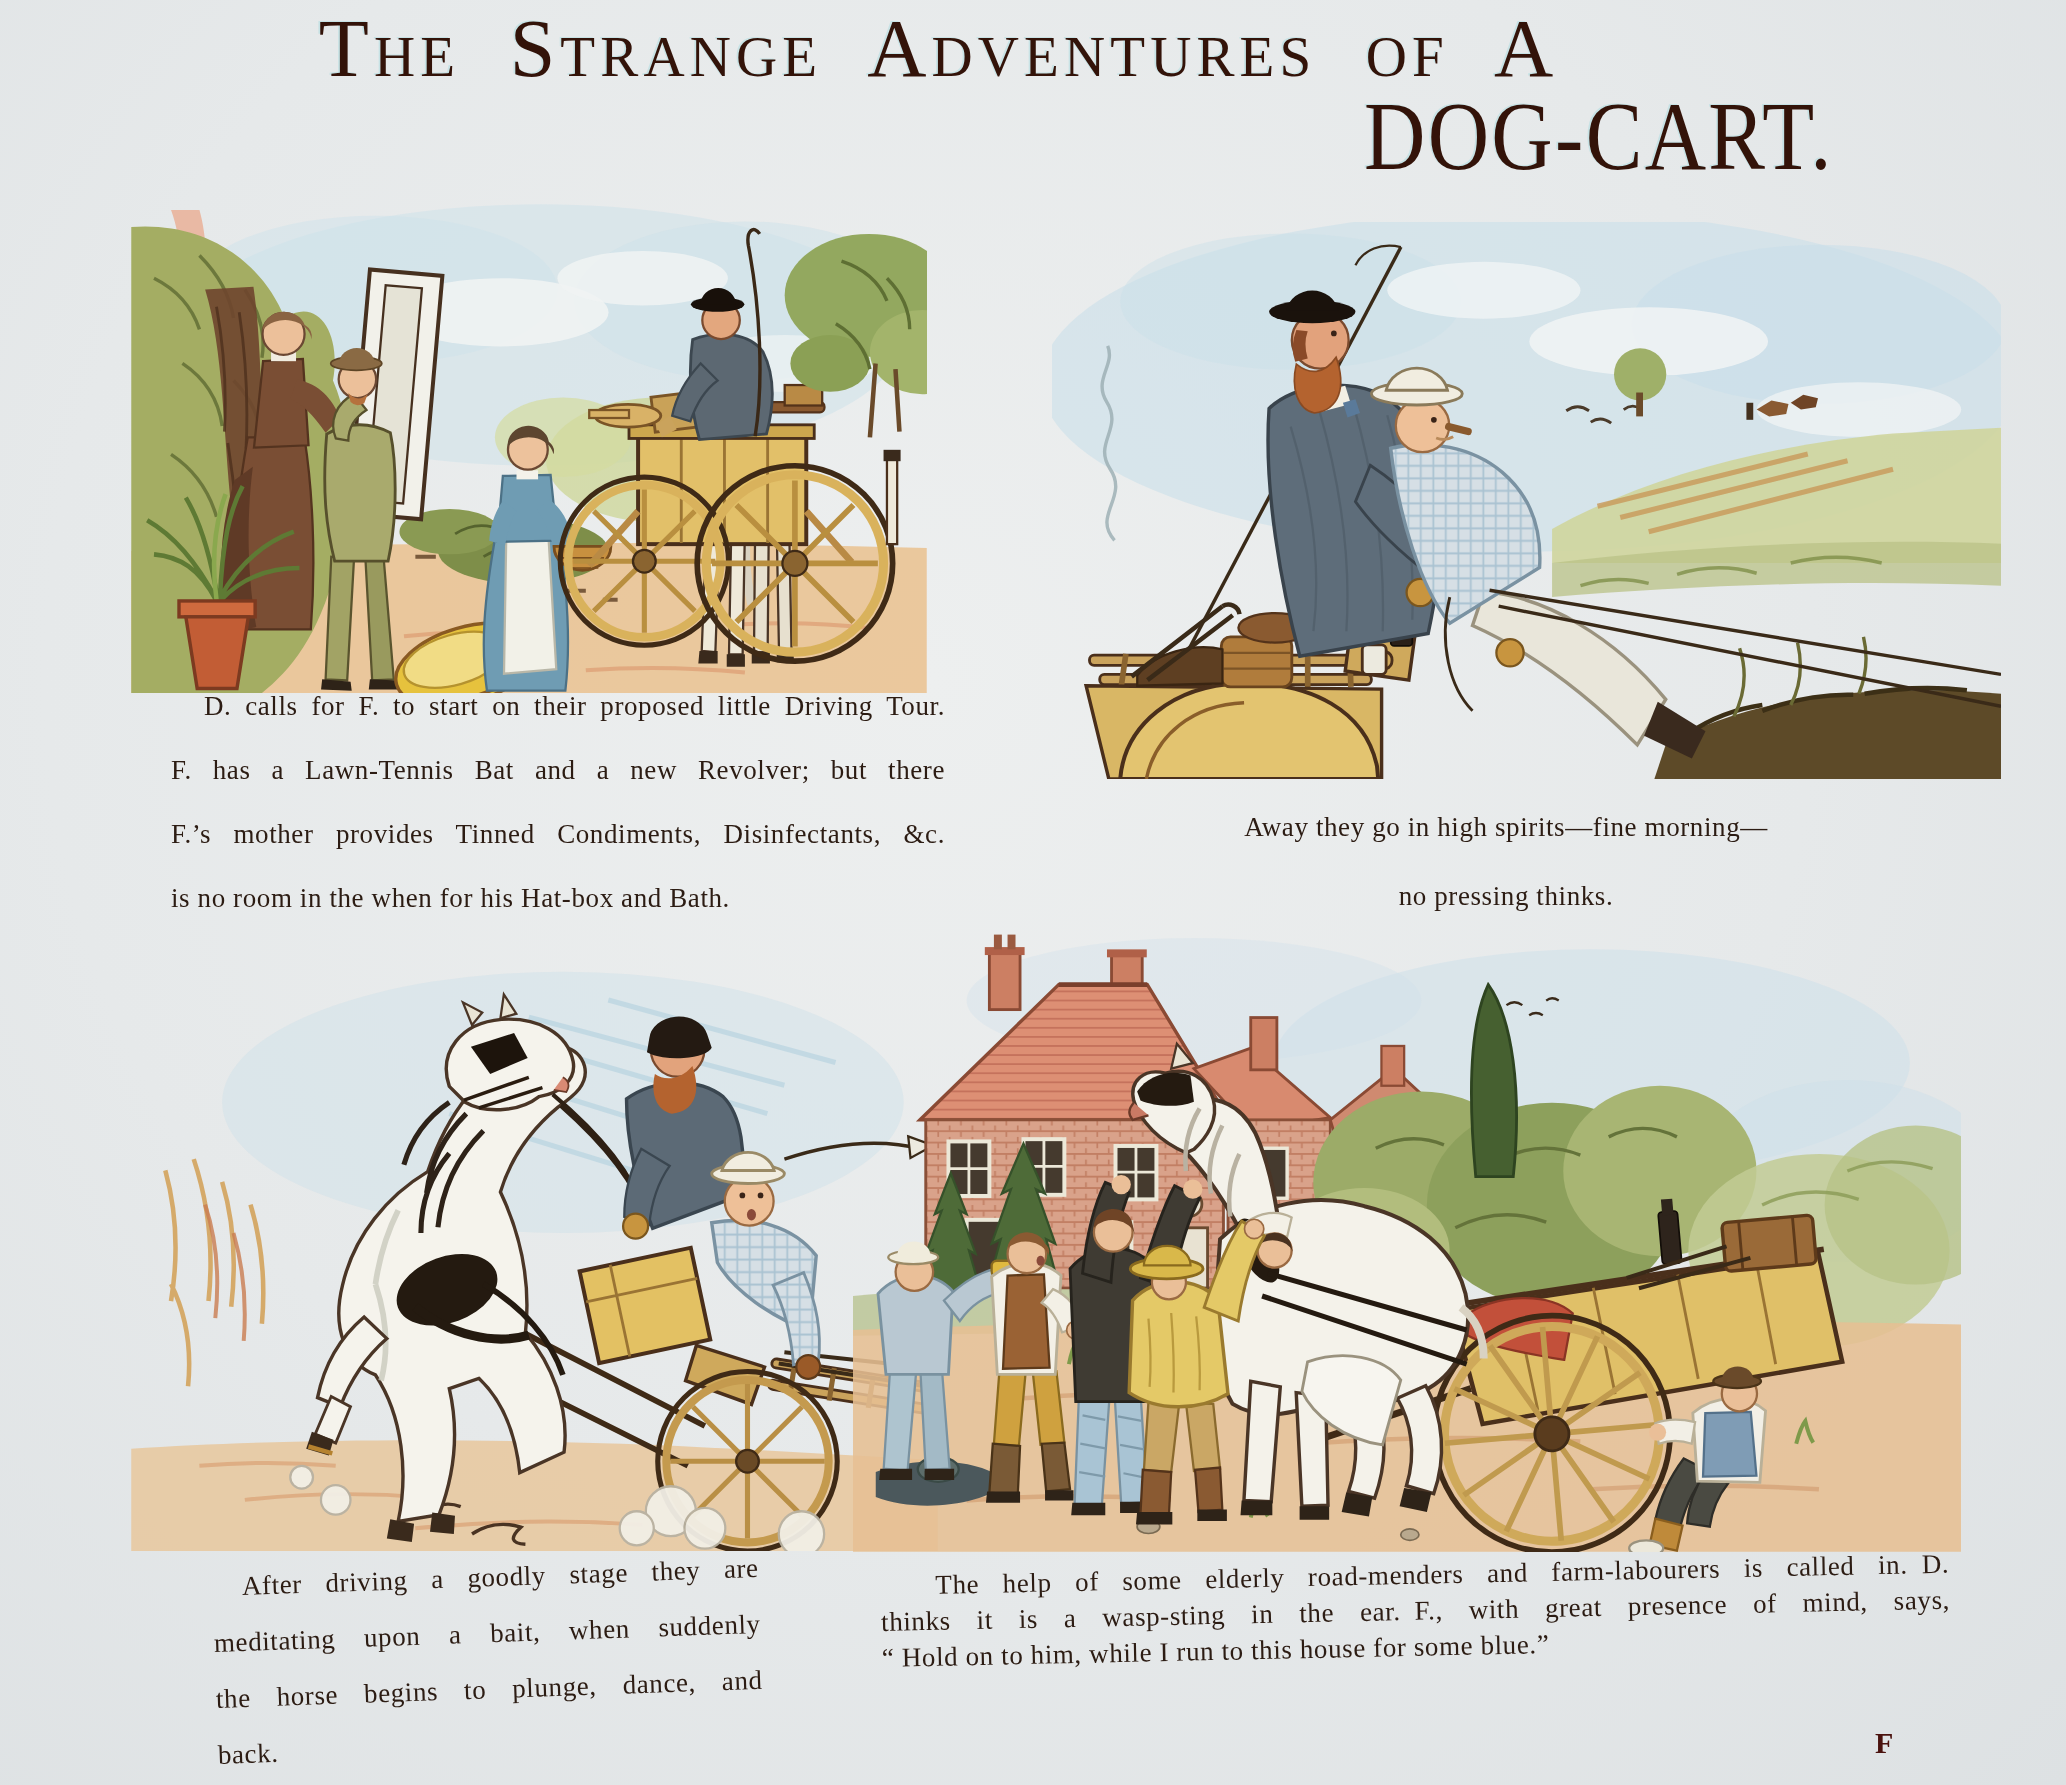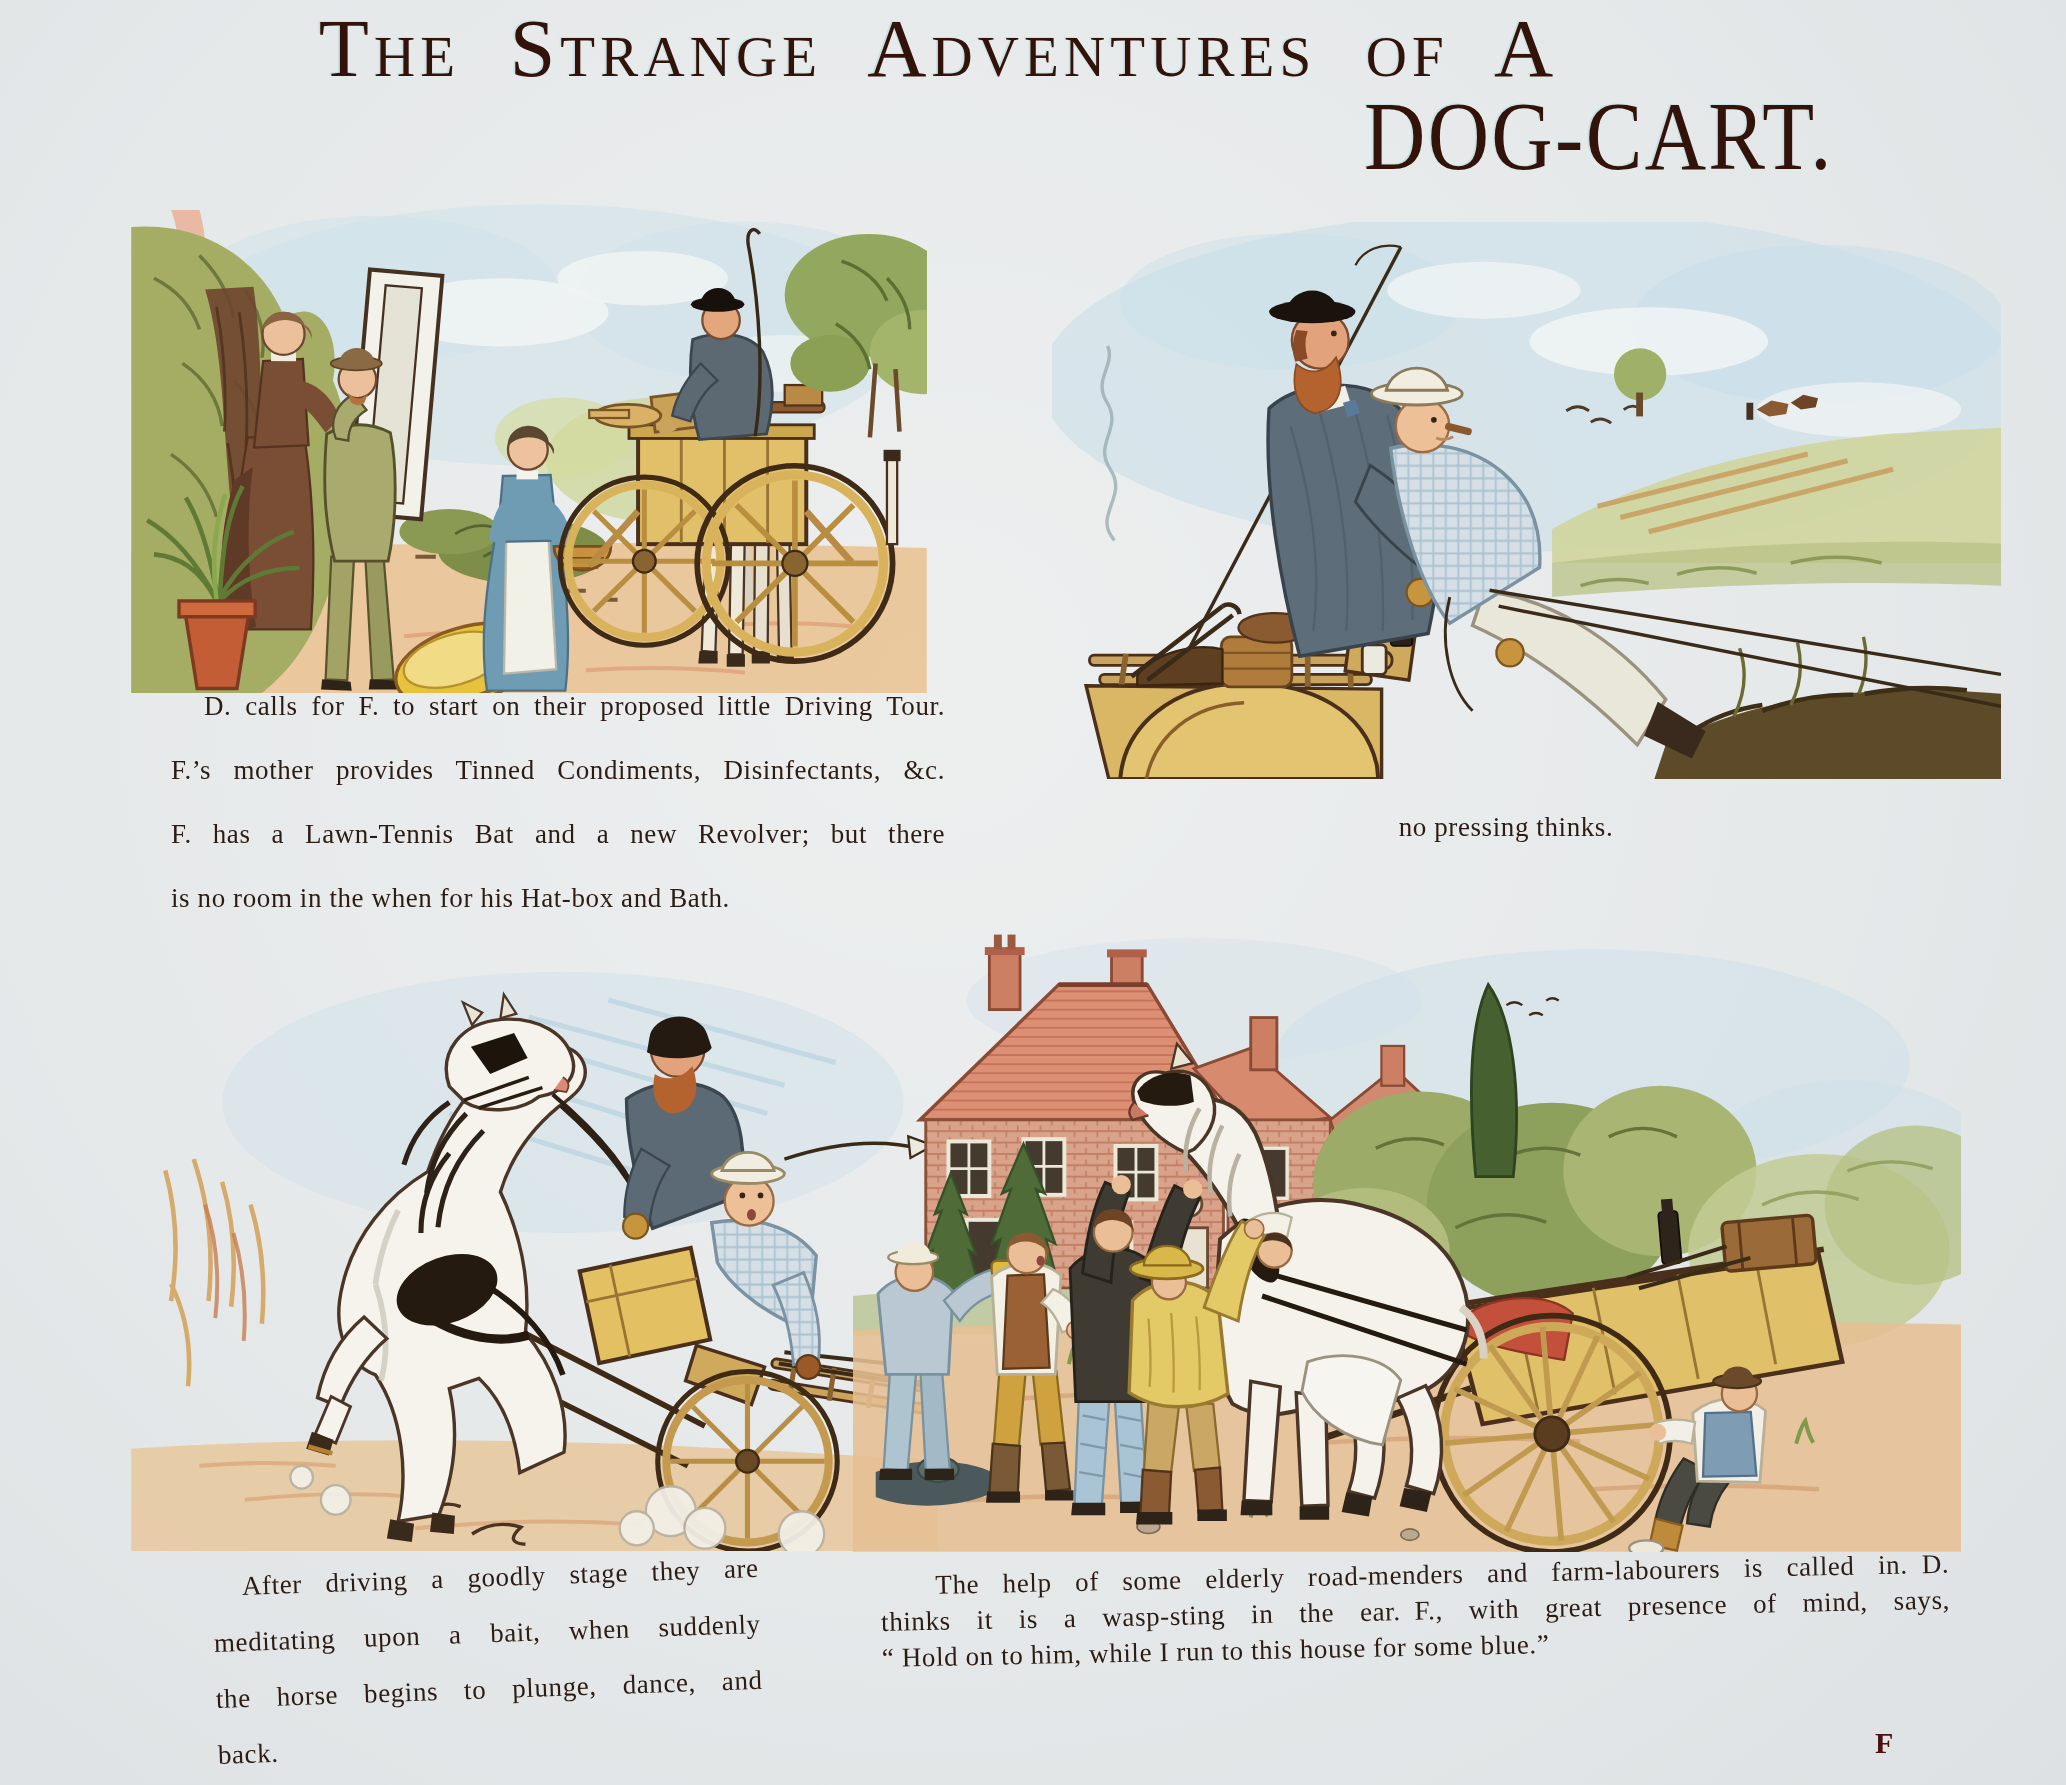--- a/index.html
+++ b/index.html
@@ -516,26 +516,27 @@
       <circle cx="1416" cy="880" r="15" fill="#eabf98"></circle>
       <circle cx="1560" cy="812" r="31" fill="#eabf98" stroke="#9a6a42" stroke-width="4"></circle>
       <ellipse cx="1556" cy="790" rx="42" ry="12" fill="#6a4a2a" stroke="#4a3318" stroke-width="4"></ellipse>
       <path d="M1530,786 a27,22 0 0 1 54,0 Z" fill="#6a4a2a"></path>
     </g>
   </svg>
   </figure>
 
   <div class="cap cap1">
     <span class="ln just">D. calls for F. to start on their proposed little Driving Tour.</span>
+    <span class="ln just">F. has a Lawn-Tennis Bat and a new Revolver; but there</span>
     <span class="ln just">F.’s mother provides Tinned Condiments, Disinfectants, &amp;c.</span>
-    <span class="ln just">F. has a Lawn-Tennis Bat and a new Revolver; but there</span>
     <span class="ln">is no room in the when for his Hat-box and Bath.</span>
   </div>
 
   <div class="cap cap2">
+    <span class="ln">Away they go in high spirits—fine morning—</span>
     <span class="ln">no pressing thinks.</span>
   </div>
 
   <div class="cap cap3">
     <span class="ln just">After driving a goodly stage they are</span>
     <span class="ln just">meditating upon a bait, when suddenly</span>
     <span class="ln just">the horse begins to plunge, dance, and</span>
     <span class="ln">back.</span>
   </div>
 

